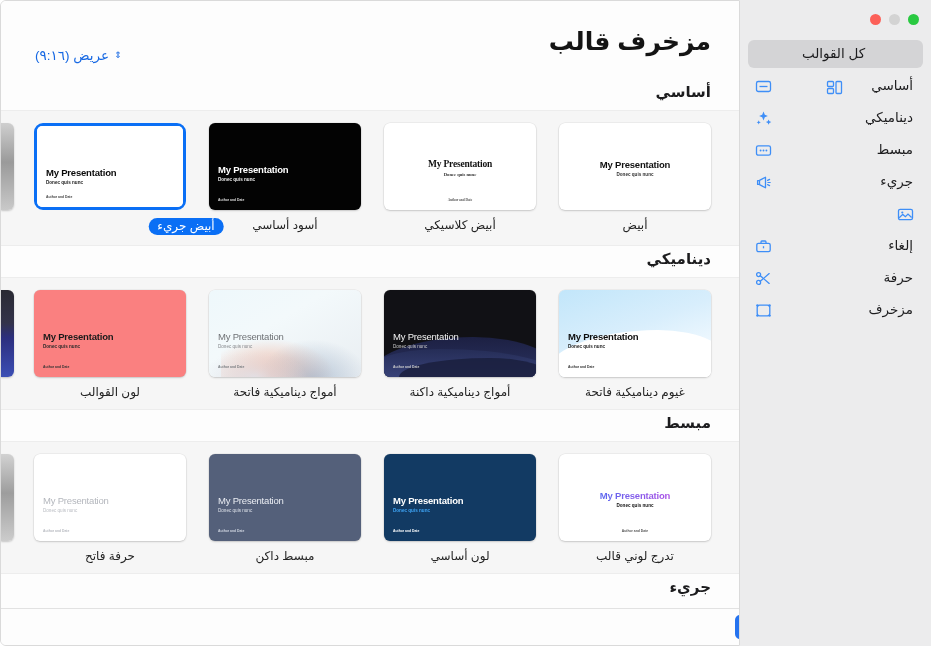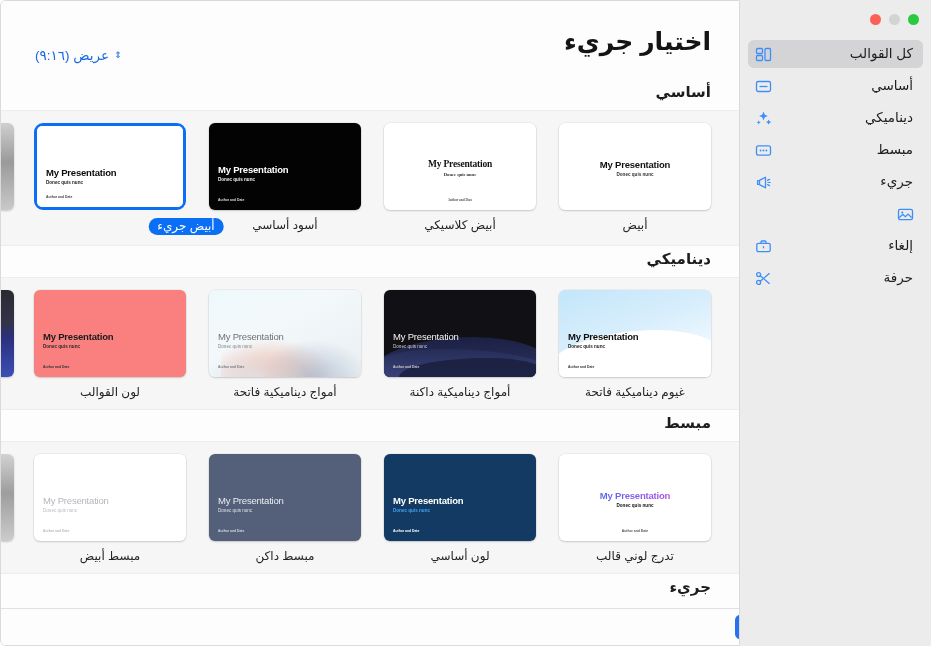--- a/index.html
+++ b/index.html
@@ -47,21 +47,21 @@
     flex-direction: row;
     align-items: center;
     justify-content: flex-start;
     gap: 10px;
     height: 28px;
     padding: 0 8px 0 6px;
     border-radius: 6px;
     margin-bottom: 4px;
     cursor: default;
   }
-  .side-item.selected { background: #d4d4d6; }
+  .side-item.selected { background: #d4d4d6; flex-direction: column; }
   .side-label {
     flex: 1;
     text-align: right;
     font-size: 13.5px;
     color: #1c1c1e;
     line-height: 28px;
     white-space: nowrap;
     padding-right: 2px;
   }
   .side-icon {
@@ -363,28 +363,44 @@
               <g fill="none" stroke="#3e8ef7" stroke-width="1.3" stroke-linecap="round">
                 <circle cx="4.6" cy="13.4" r="2"></circle>
                 <circle cx="4.6" cy="5.6" r="2"></circle>
                 <line x1="6.2" y1="12.3" x2="15.2" y2="4.6"></line>
                 <line x1="6.2" y1="6.7" x2="15.2" y2="14.4"></line>
               </g>
             </svg>
         </span>
       </div>
 
+      <div class="side-item">
+        <span class="side-label">مزخرف</span>
+        <span class="side-icon">
+          <svg width="19" height="19" viewBox="0 0 19 19">
+              <g fill="none" stroke="#3e8ef7" stroke-width="1.3">
+                <rect x="3.2" y="4.2" width="12.6" height="10.6" rx="2.4"></rect>
+              </g>
+              <g fill="#3e8ef7">
+                <circle cx="3.4" cy="4.4" r="1.2"></circle>
+                <circle cx="15.6" cy="4.4" r="1.2"></circle>
+                <circle cx="3.4" cy="14.6" r="1.2"></circle>
+                <circle cx="15.6" cy="14.6" r="1.2"></circle>
+              </g>
+            </svg>
+        </span>
+      </div>
 
     </div>
   </div>
 
   <div class="main">
 
     <div class="topbar">
-      <div class="title">اختيار جريء</div>
+      <div class="title">مزخرف قالب</div>
       <div class="sizepicker">
         <span>عريض (٩:١٦)</span>
         <span class="chev">⇕</span>
       </div>
     </div>
 
     <div class="scrollarea">
 
       <div class="section">
         <div class="section-head">أساسي</div>
@@ -589,21 +605,21 @@
                   <div class="thumb" style="background:#ffffff;">
                 <div class="slide ltr">
                   <div class="txt">
                     <div class="t1" style="color:#b4b7bd;font-weight:400;">My Presentation</div>
                     <div class="t2" style="color:#b9bcc2;font-weight:400;">Donec quis nunc</div>
                   </div>
                   <div class="foot" style="color:#b7bac0;">Author and Date</div>
                 </div>
               </div>
                 </div>
-              <div class="caption">مبسط أبيض</div>
+              <div class="caption">حرفة فاتح</div>
             </div>
 
           </div>
         </div>
       </div>
 
       <div class="section">
         <div class="section-head">جريء</div>
       </div>
 

